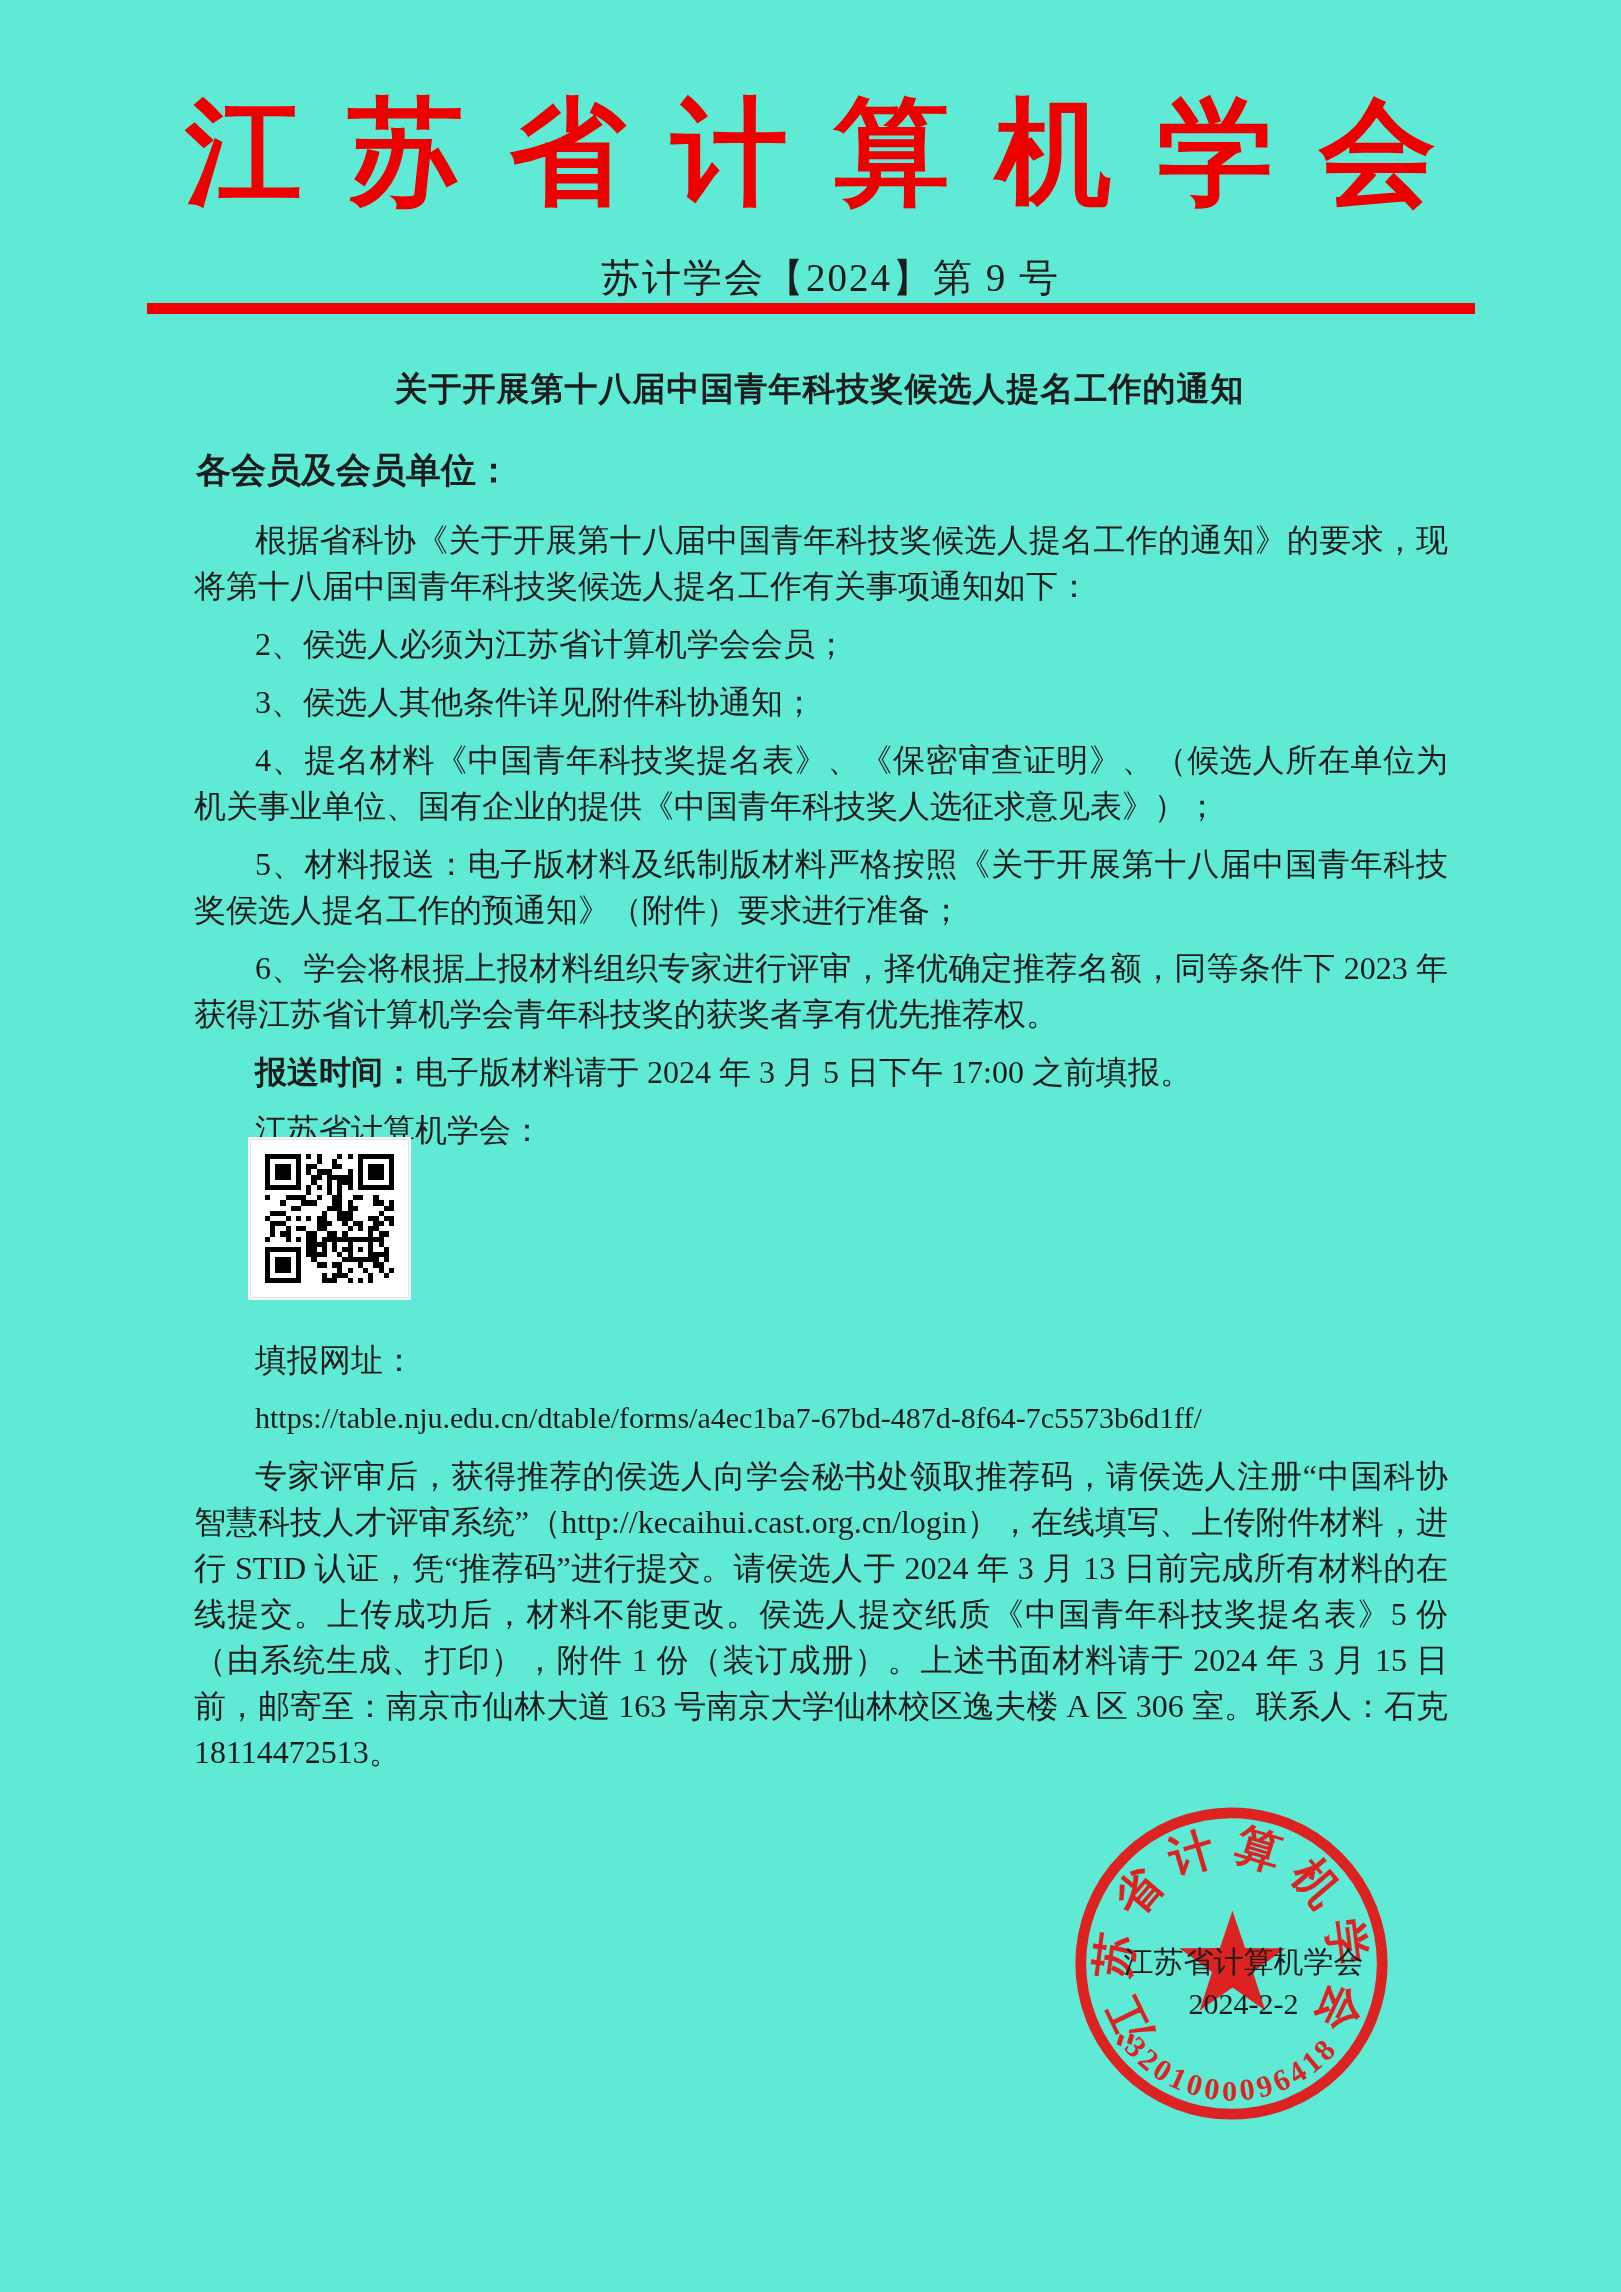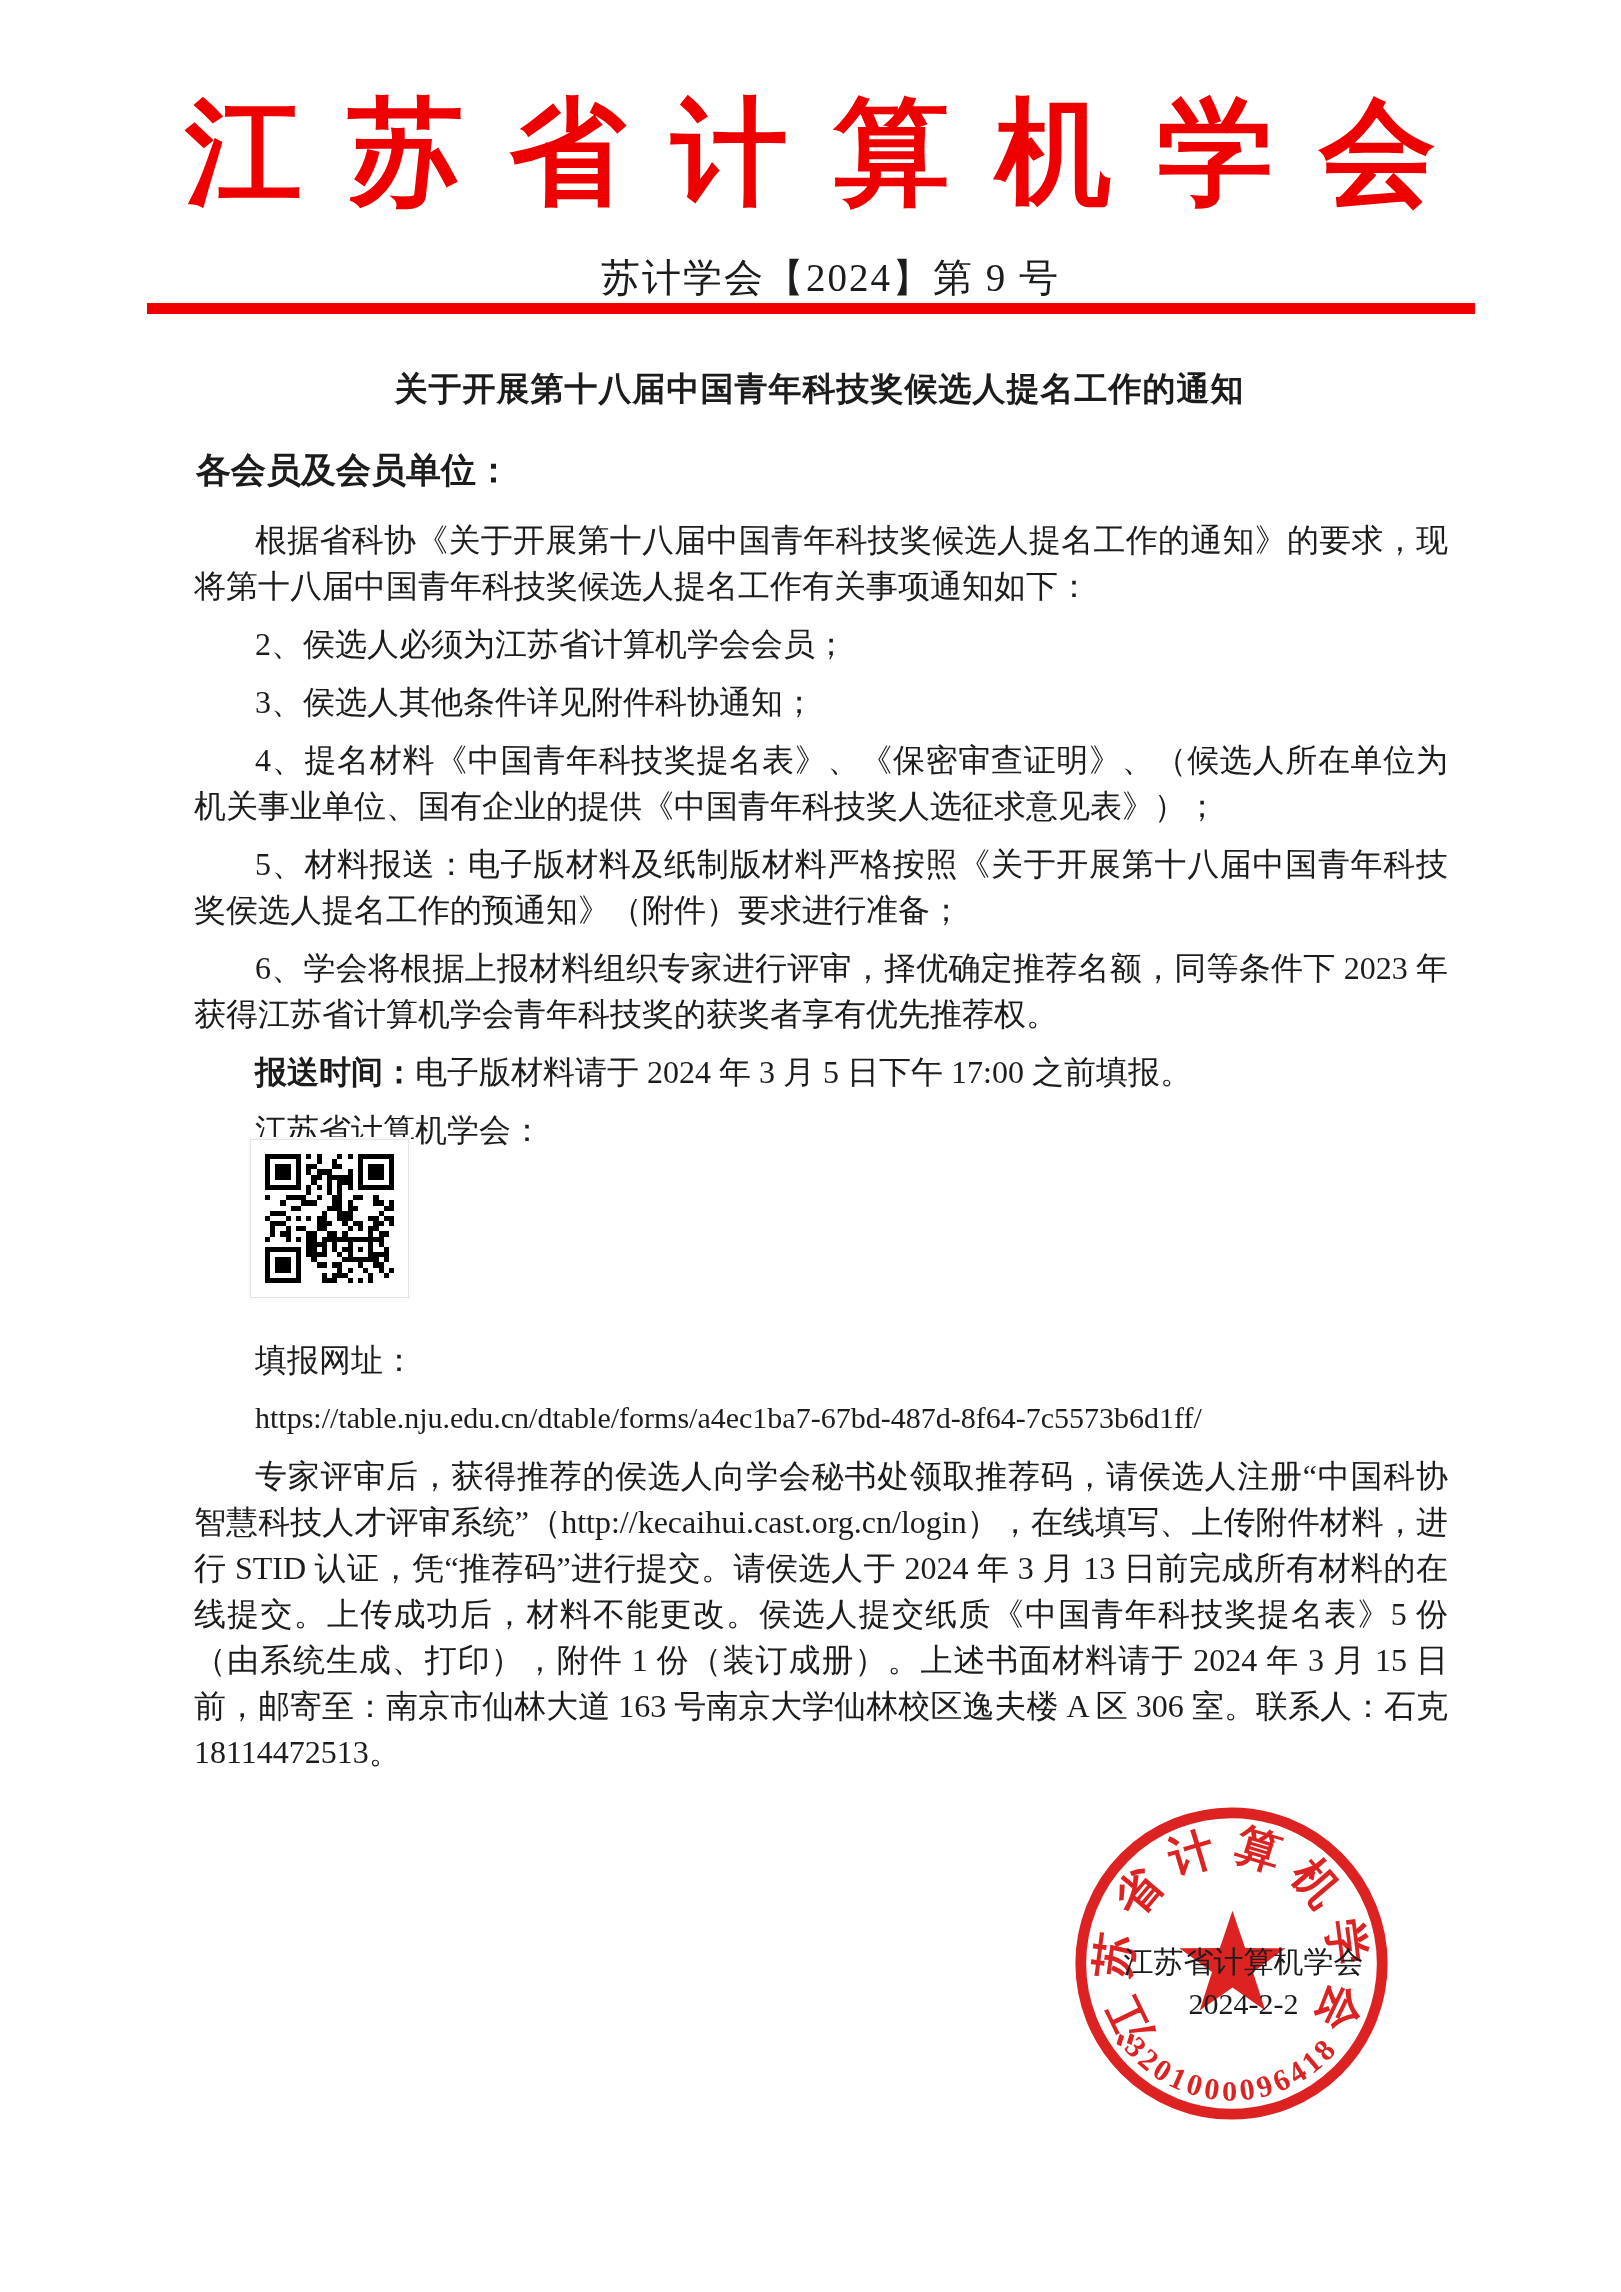--- a/index.html
+++ b/index.html
@@ -4,21 +4,21 @@
 <style>
   :root{
     --header-red:#ee0000;
     --rule-red:#f00000;
     --seal-red:#dd2222;
     --ink:#1c1c1c;
   }
   html,body{margin:0;padding:0;background:#9a9a9a;}
   .page{
     position:relative;width:1621px;height:2293px;margin:0 auto;
-    background:#ffffff;overflow:hidden;
+    background:#5eead4;overflow:hidden;
     font-family:"Liberation Serif","DejaVu Serif",serif;
     color:var(--ink);
   }
   .org-name{
     position:absolute;top:90px;left:0;width:100%;
     text-align:center;font-size:116px;font-weight:bold;
     color:var(--header-red);letter-spacing:46px;text-indent:46px;
     white-space:nowrap;line-height:1.1;
   }
   .doc-number{

